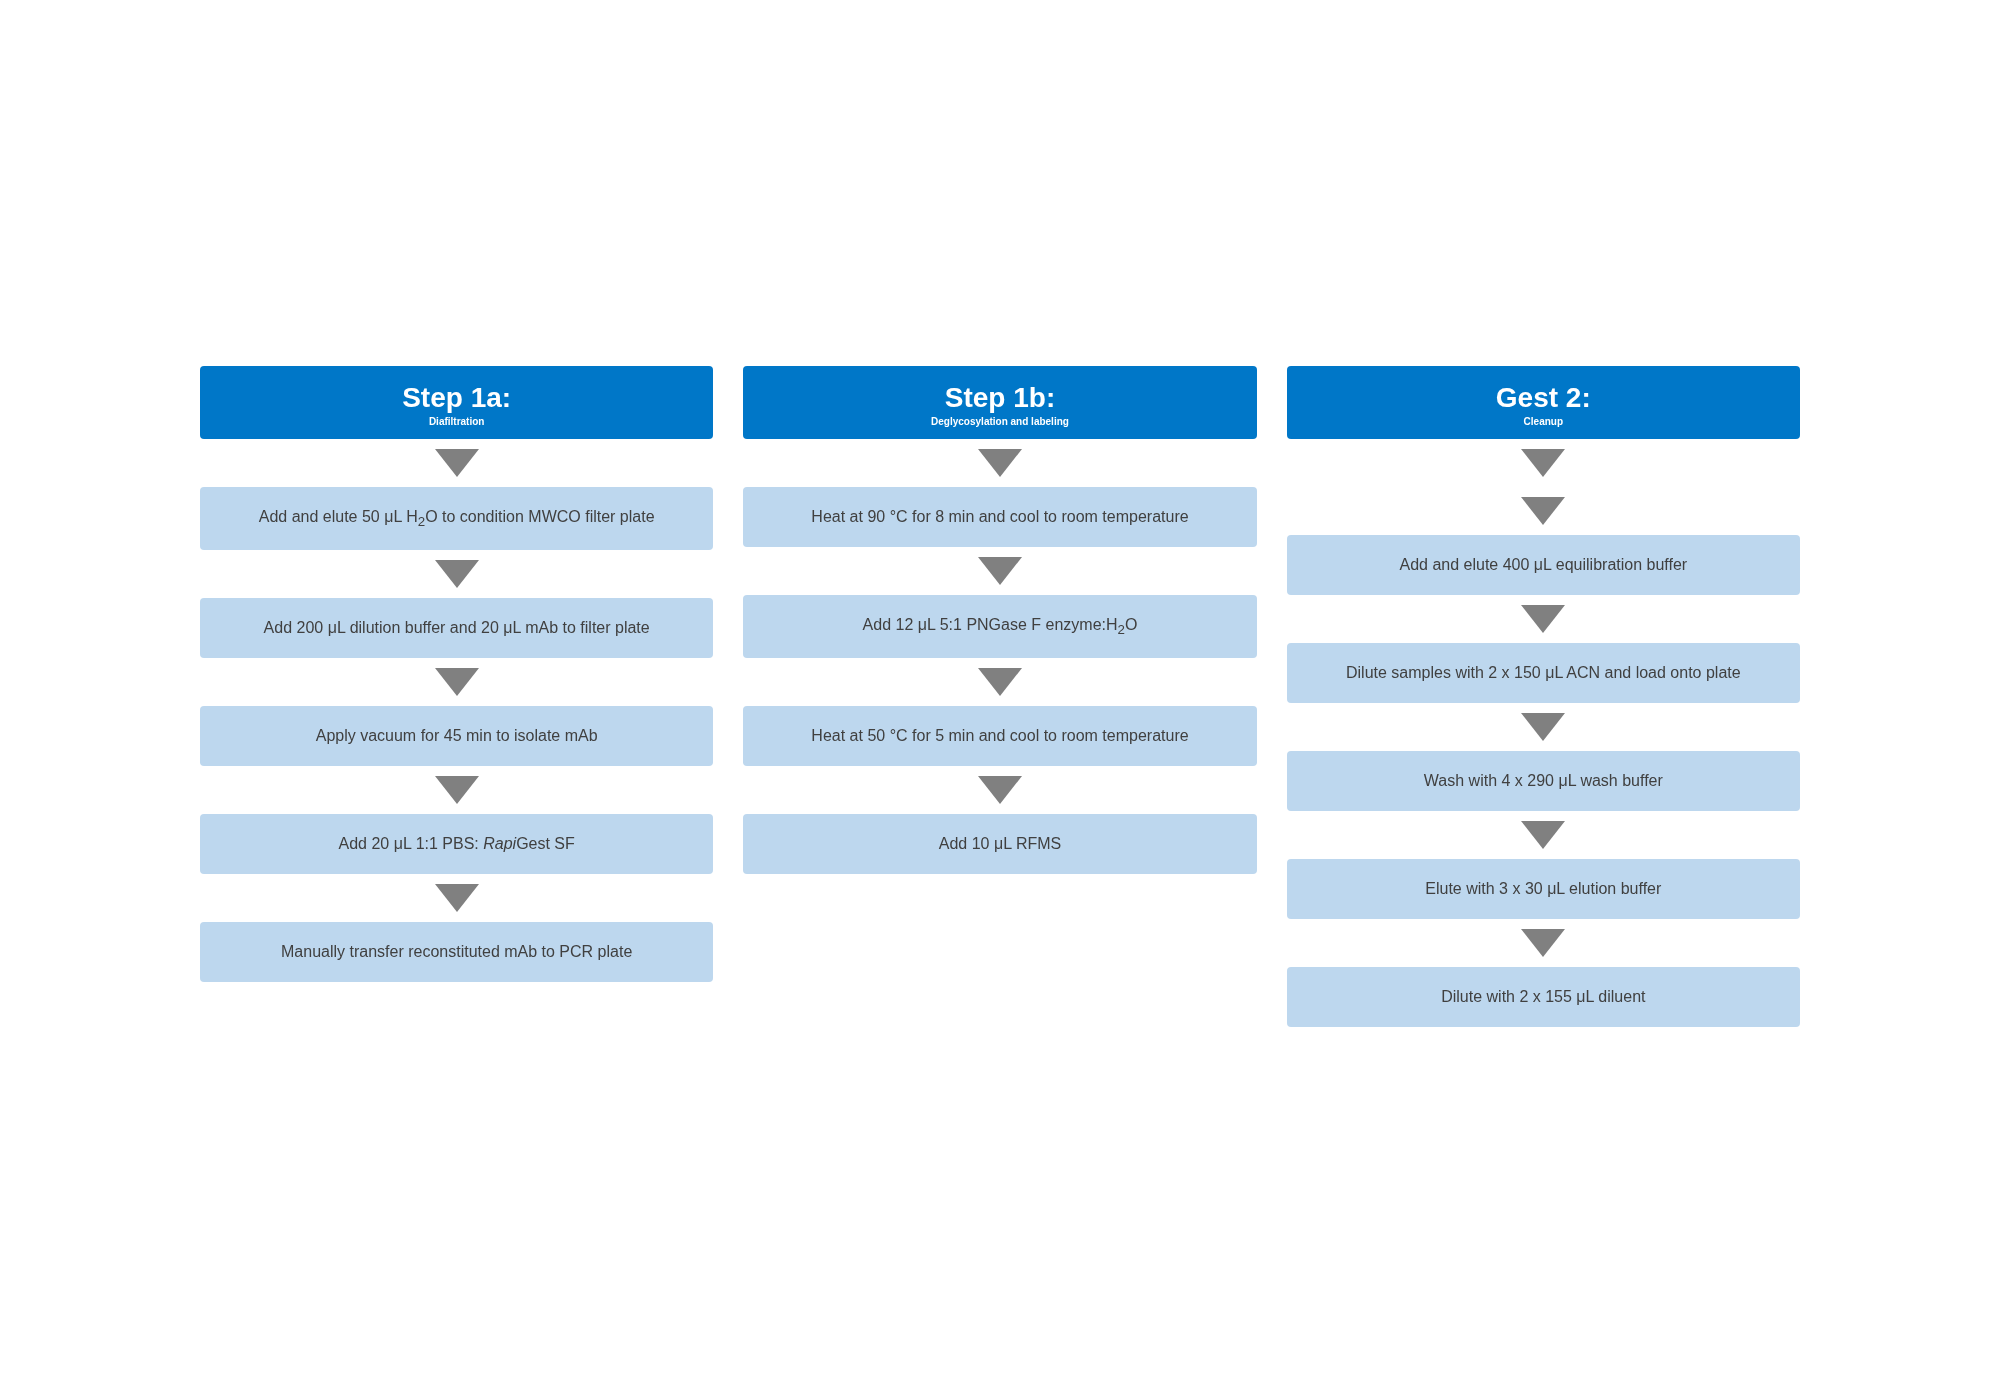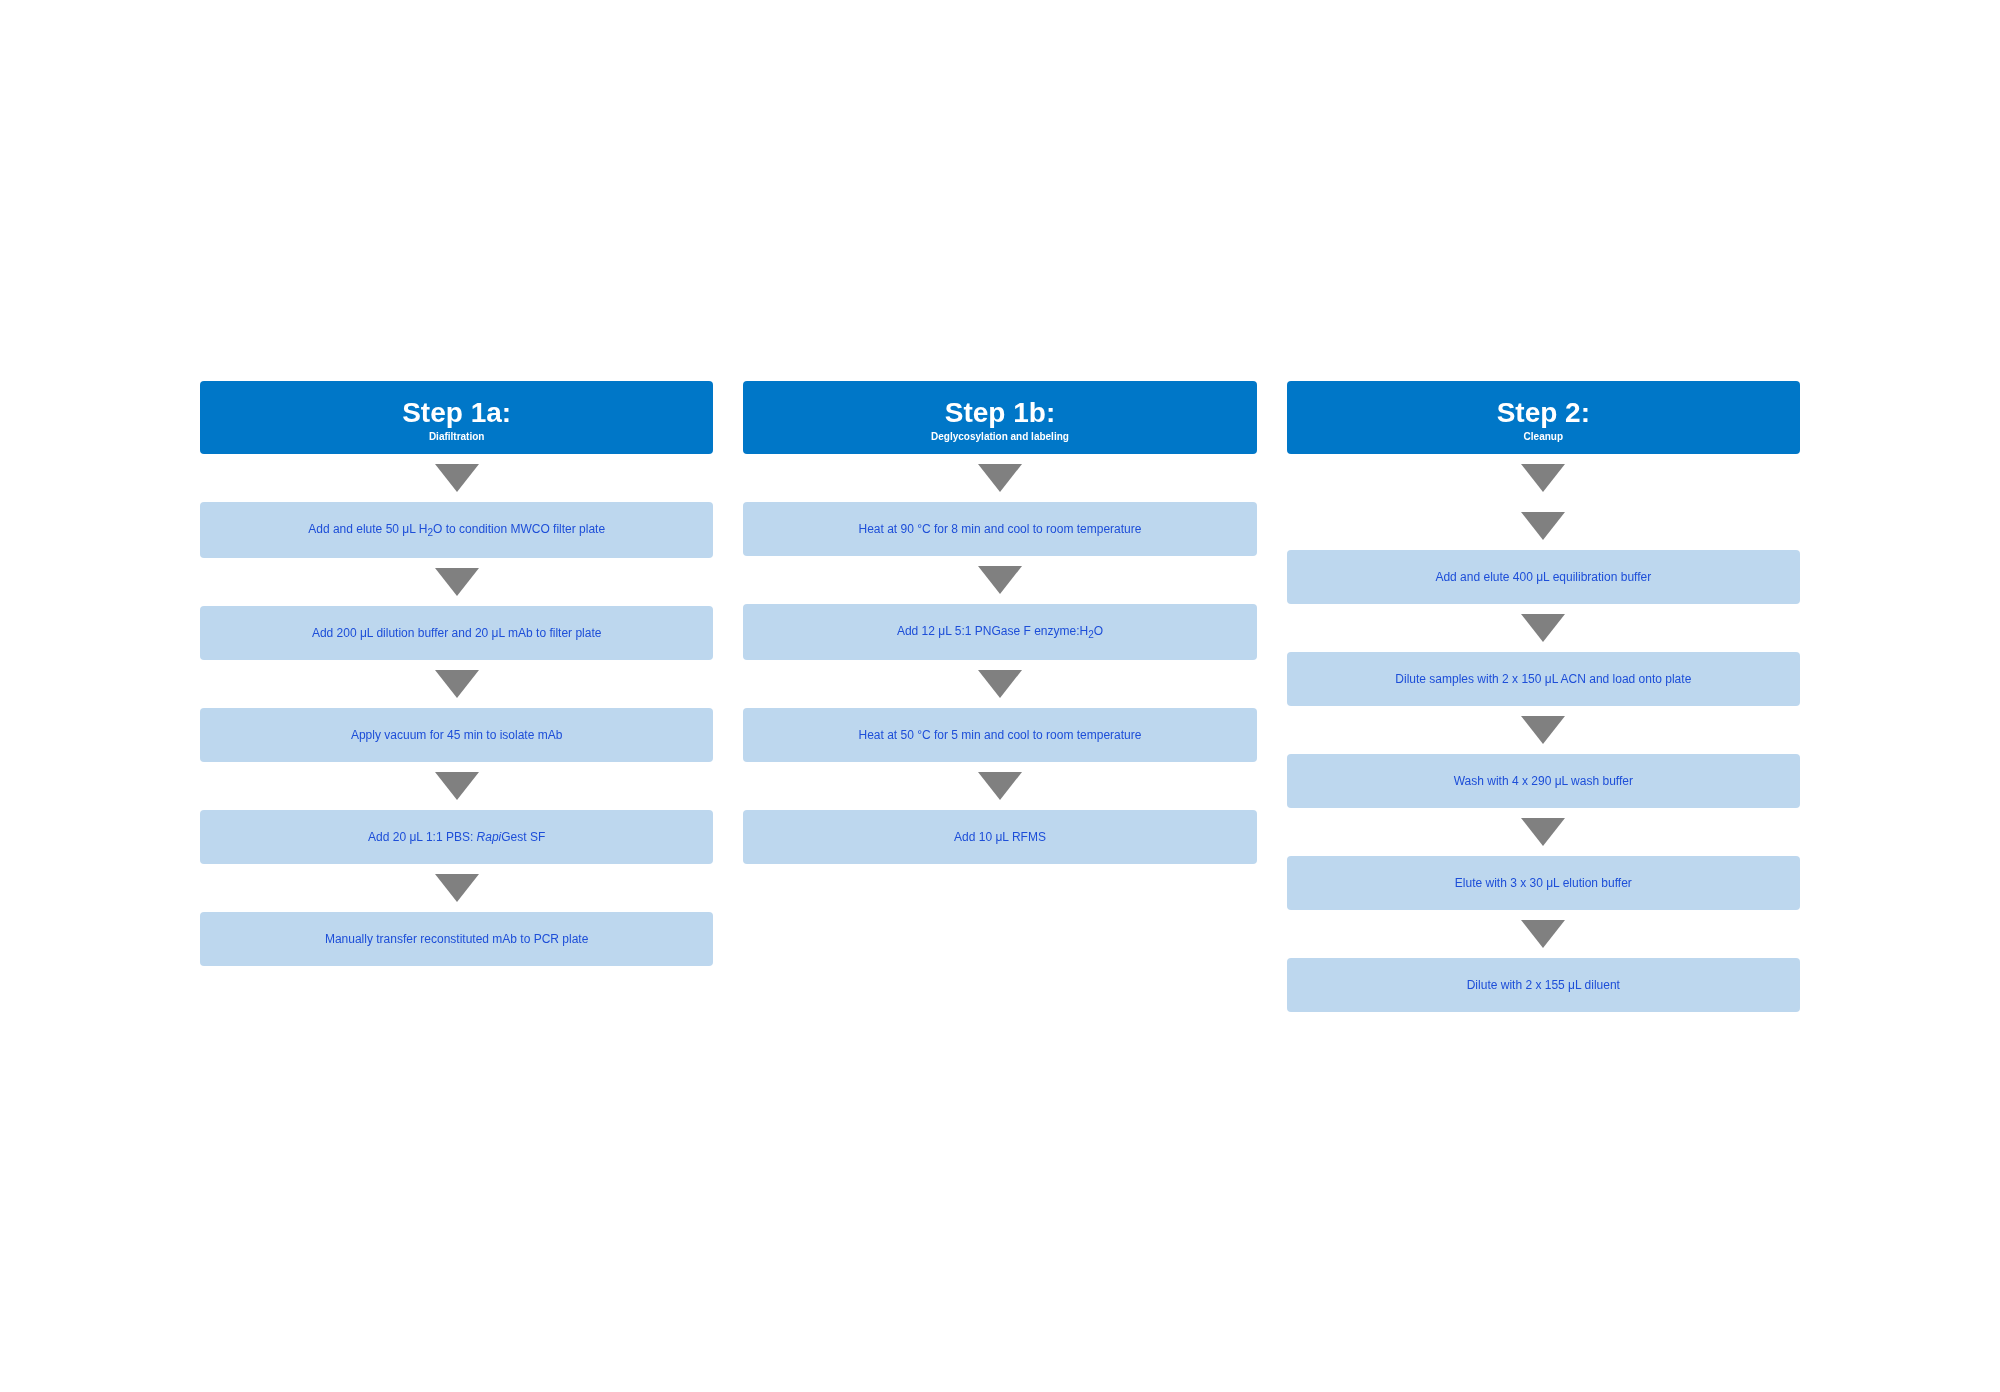--- a/index.html
+++ b/index.html
@@ -54,22 +54,22 @@
       border-top: 28px solid #808080;
       margin: 10px 0;
       flex-shrink: 0;
     }
     .step-box {
       background-color: #BDD7EE;
       width: 100%;
       text-align: center;
       padding: 18px 16px;
       border-radius: 4px;
-      font-size: 12px;
-      color: #1d4ed8;
+      font-size: 16px;
+      color: #404040;
       line-height: 1.5;
     }
   </style>
 </head>
 <body>
 
 <div class="workflow-container">
 
   <div class="column">
     <div class="step-header">
@@ -116,21 +116,21 @@
       Heat at 50 °C for 5 min and cool to room temperature
     </div>
     <div class="arrow"></div>
     <div class="step-box">
       Add 10 μL RFMS
     </div>
   </div>
 
   <div class="column">
     <div class="step-header">
-      <span class="step-title">Step 2:</span>
+      <span class="step-title">Gest 2:</span>
       <span class="step-subtitle">Cleanup</span>
     </div>
     <div class="arrow"></div>
     <div class="arrow"></div>
     <div class="step-box">
       Add and elute 400 μL equilibration buffer
     </div>
     <div class="arrow"></div>
     <div class="step-box">
       Dilute samples with 2 x 150 μL ACN and load onto plate

